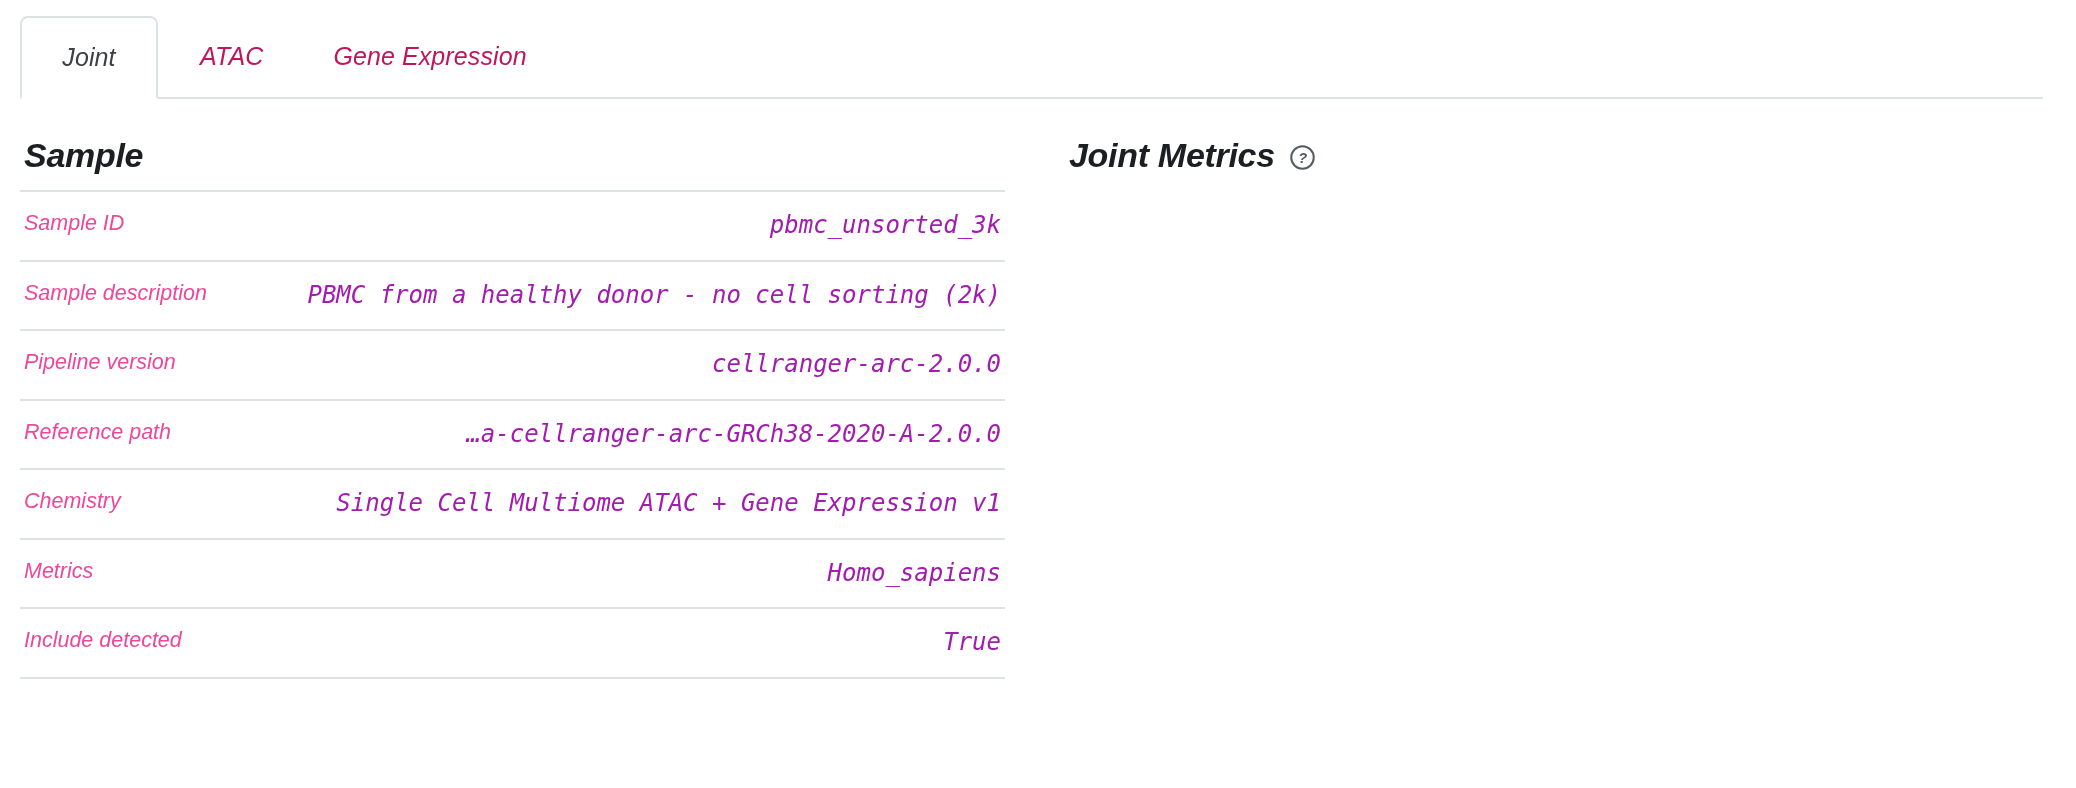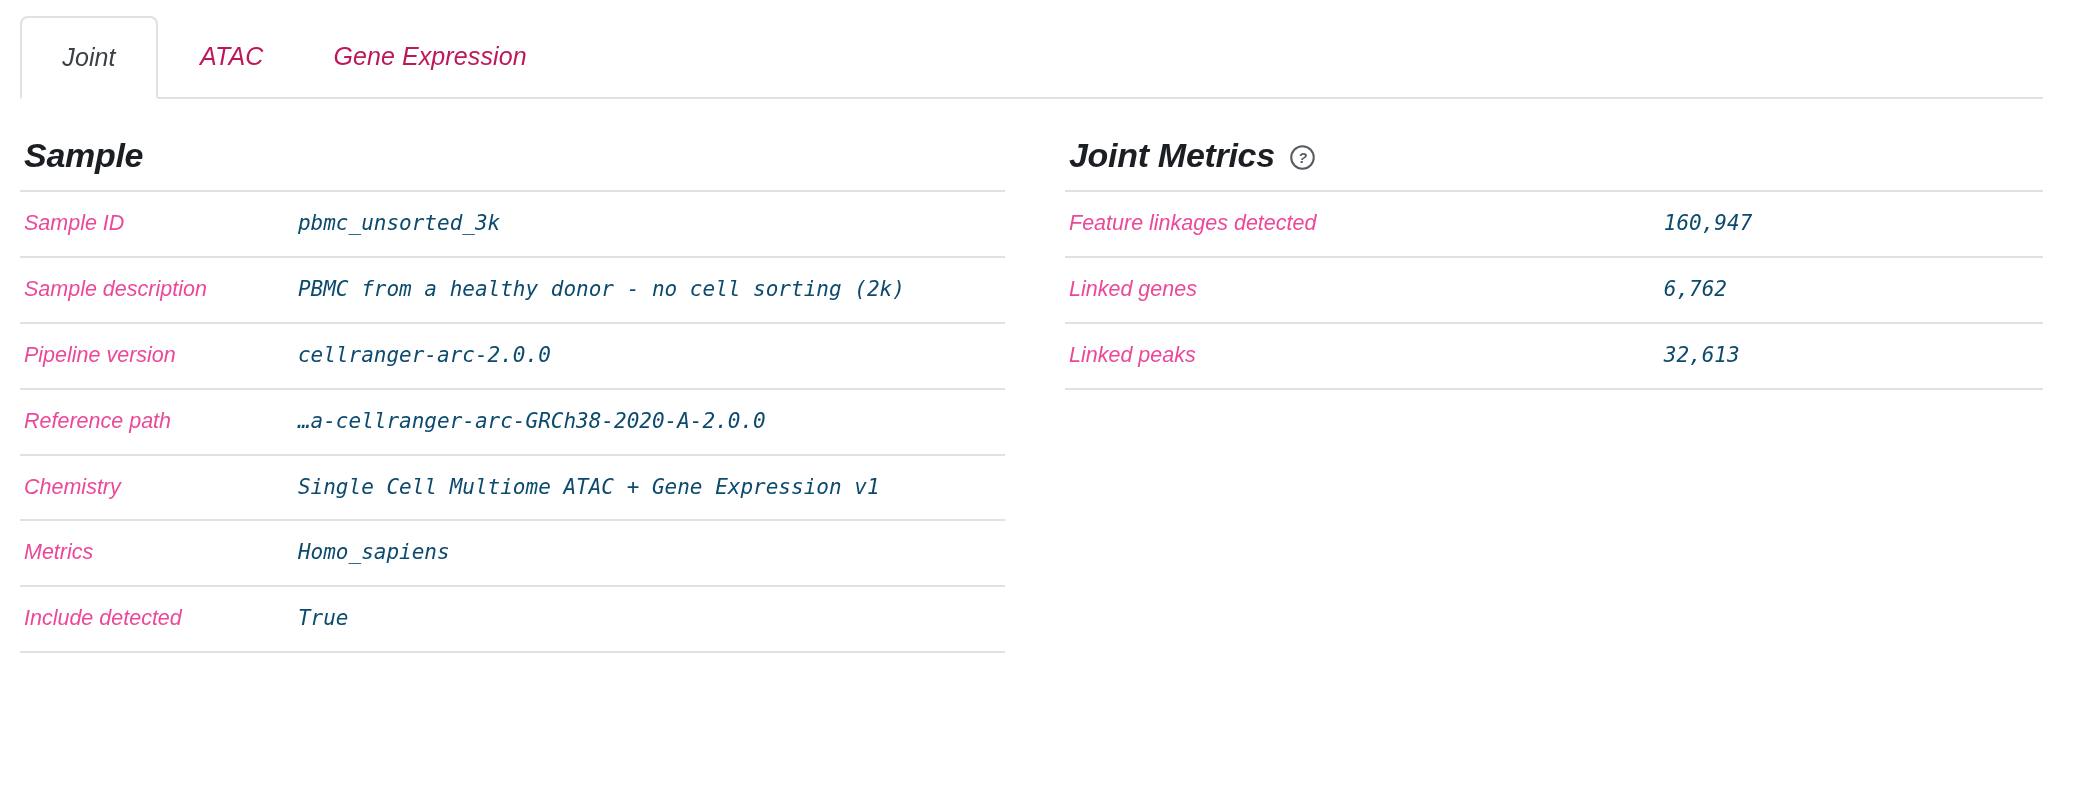--- a/index.html
+++ b/index.html
@@ -99,23 +99,24 @@
     line-height: 1.48;
     vertical-align: top;
   }
   .mtable td.k {
     width: 27%;
     text-align: left;
     color: #ec4899;
     font-family: "Liberation Sans", sans-serif;
   }
   .mtable td.v {
+    text-align: right;
     font-family: "DejaVu Sans Mono", "Liberation Mono", monospace;
-    color: #0c4a6e;
-    font-size: 21px;
+    color: #a21caf;
+    font-size: 24px;
     word-break: break-word;
   }
   
   .panel-right .mtable td.k { width: 60%; }
   .panel-right .mtable td.v { letter-spacing: 0px; }
 </style>
 </head>
 <body>
 
 <div id="page">
@@ -169,31 +170,15 @@
     <h2 class="section-title">
       <span>Joint Metrics</span>
       <span class="help-icon">
         <svg width="27" height="27" viewBox="0 0 24 24" aria-hidden="true">
           <circle cx="12" cy="12" r="10" fill="none" stroke="#555b60" stroke-width="1.8"></circle>
           <text x="12" y="17" text-anchor="middle" font-family="Liberation Sans, sans-serif" font-size="13" font-weight="bold" fill="#555b60">?</text>
         </svg>
       </span>
     </h2>
 
-    <table class="mtable">
-      <tbody>
-        <tr>
-          <td class="k">Feature linkages detected</td>
-          <td class="v">160,947</td>
-        </tr>
-        <tr>
-          <td class="k">Linked genes</td>
-          <td class="v">6,762</td>
-        </tr>
-        <tr>
-          <td class="k">Linked peaks</td>
-          <td class="v">32,613</td>
-        </tr>
-      </tbody>
-    </table>
   </div>
 
 </div>
 
 </body></html>

